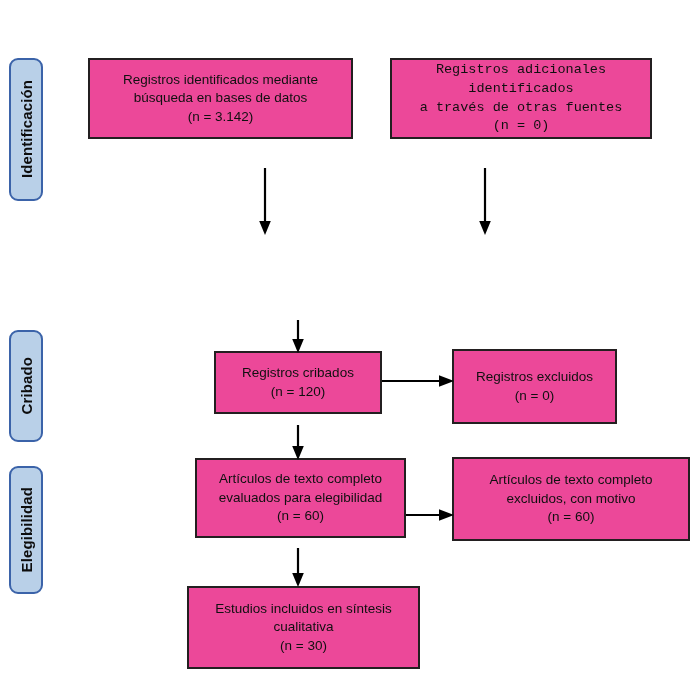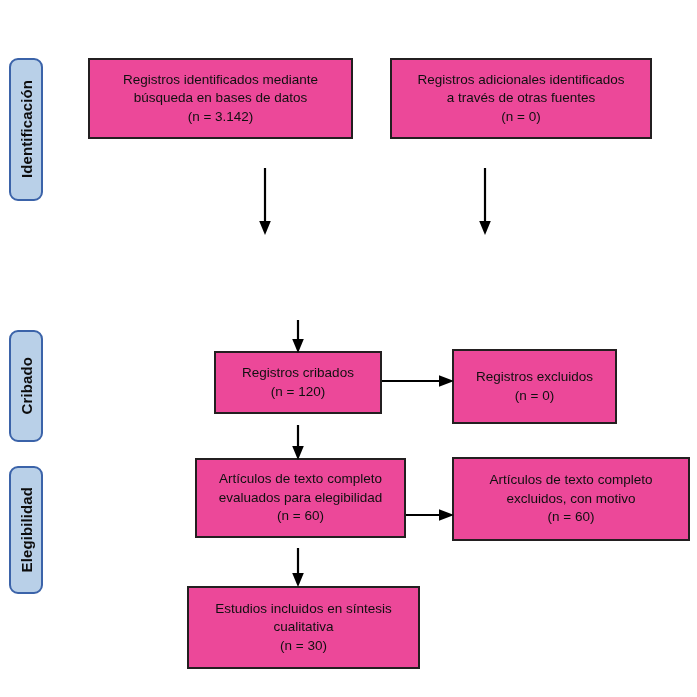--- a/index.html
+++ b/index.html
@@ -79,21 +79,21 @@
   <div class="phase-tab" style="left:9px; top:466px; width:34px; height:128px;">
     <span class="phase-label">Elegibilidad</span>
   </div>
 
   <div class="flow-box" style="left:88px; top:58px; width:265px; height:81px;">
     <span class="box-text">Registros identificados mediante
 búsqueda en bases de datos
 (n = 3.142)</span>
   </div>
 
-  <div class="flow-box" style="left:390px; top:58px; width:262px; height:81px;">
+  <div class="flow-box" style="left:390px; top:58px; width:262px; height:81px;font-family:Liberation Mono, monospace;">
     <span class="box-text">Registros adicionales identificados
 a través de otras fuentes
 (n = 0)</span>
   </div>
 
 
   <div class="flow-box" style="left:214px; top:351px; width:168px; height:63px;">
     <span class="box-text">Registros cribados
 (n = 120)</span>
   </div>

